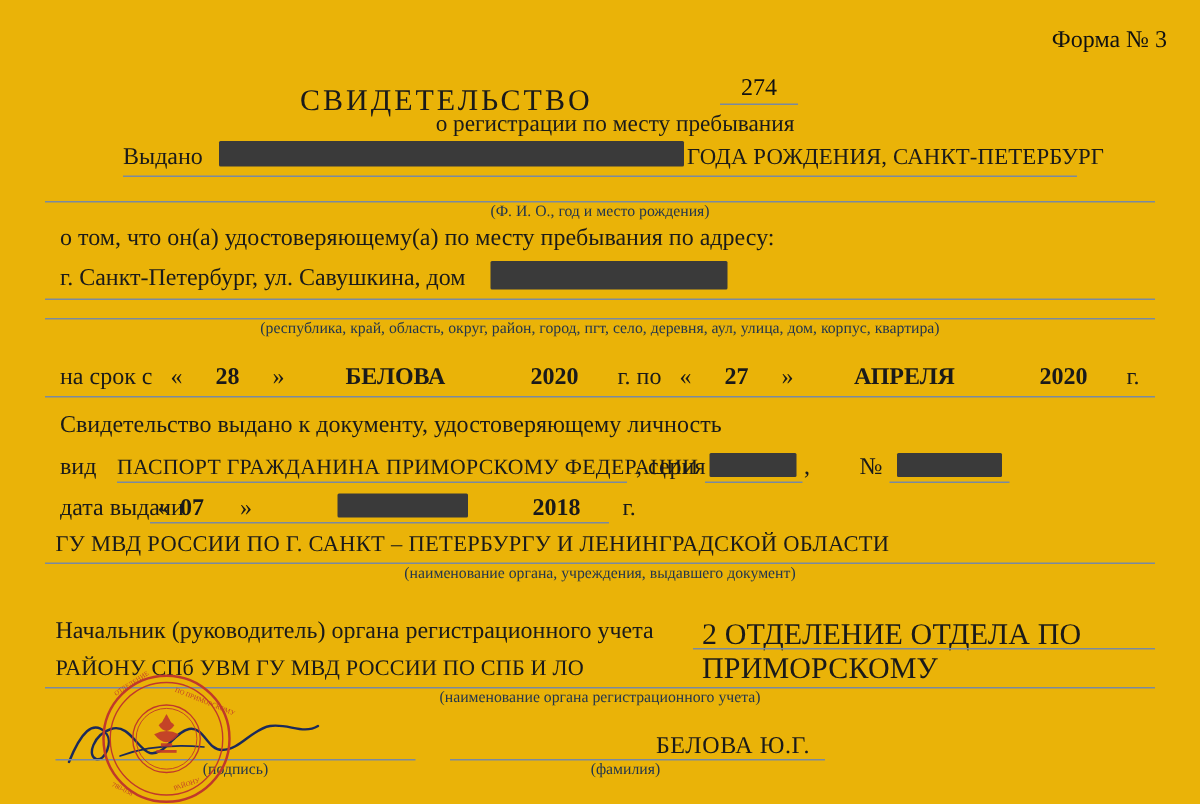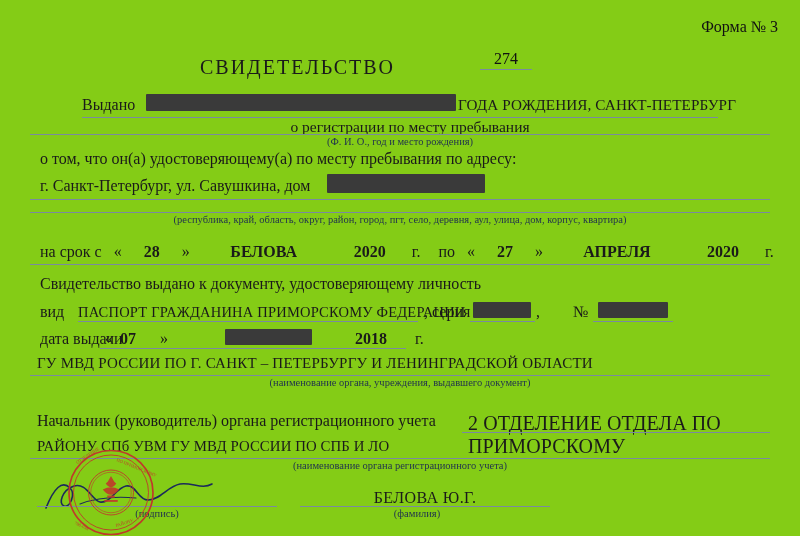--- a/index.html
+++ b/index.html
@@ -12,21 +12,21 @@
     background: #ffffff;
     font-family: "Liberation Serif", serif;
     color: #1a1a1a;
     overflow: hidden;
     position: relative;
   }
   .page {
     position: relative;
     width: 800px;
     height: 536px;
-    background: #84cc16;
+    background: #eab308;
   }
 
   
   .abs { position: absolute; }
   .redaction {
     background: #3a3a3a;
     display: inline-block;
     vertical-align: middle;
     height: 15px;
     border-radius: 1px;
@@ -64,21 +64,20 @@
     border-bottom: 1px solid #7a8aa0;
     padding: 0 14px 1px 14px;
   }
   .subtitle {
     position: absolute;
     top: 74px;
     left: 200px;
     width: 420px;
     text-align: center;
     font-size: 15.5px;
-    margin-top: 44px;
   }
 
   
   .issued-label {
     left: 82px;
     top: 96px;
     font-size: 16px;
   }
   .issued-redaction {
     left: 146px;
@@ -322,21 +321,21 @@
   }
   .cap-sign {
     left: 37px;
     top: 508px;
     width: 240px;
   }
   .fam-value {
     left: 310px;
     top: 489px;
     width: 230px;
-    text-align: center;
+    text-align: right;
     font-size: 16px;
     letter-spacing: 0.4px;
   }
   .fam-line {
     left: 300px;
     top: 506px;
     width: 250px;
   }
   .cap-fam {
     left: 292px;
@@ -392,21 +391,21 @@
   <div class="abs caption cap-addr">(республика, край, область, округ, район, город, пгт, село, деревня, аул, улица, дом, корпус, квартира)</div>
 
   <div class="abs term-row">
     <span>на срок с</span>
     <span style="margin-left:8px;">«</span>
     <span class="val" style="width:52px;">28</span>
     <span>»</span>
     <span class="val" style="width:140px;">БЕЛОВА</span>
     <span class="val" style="width:64px;">2020</span>
     <span style="margin-left:6px;">г.</span>
-    <span style="margin-left:14px;">по</span>
+    <span style="">по</span>
     <span style="margin-left:8px;">«</span>
     <span class="val" style="width:52px;">27</span>
     <span>»</span>
     <span class="val" style="width:140px;">АПРЕЛЯ</span>
     <span class="val" style="width:64px;">2020</span>
     <span style="margin-left:6px;">г.</span>
   </div>
   <div class="abs rule line-term"></div>
 
   <div class="abs doc-title">Свидетельство выдано к документу, удостоверяющему личность</div>

